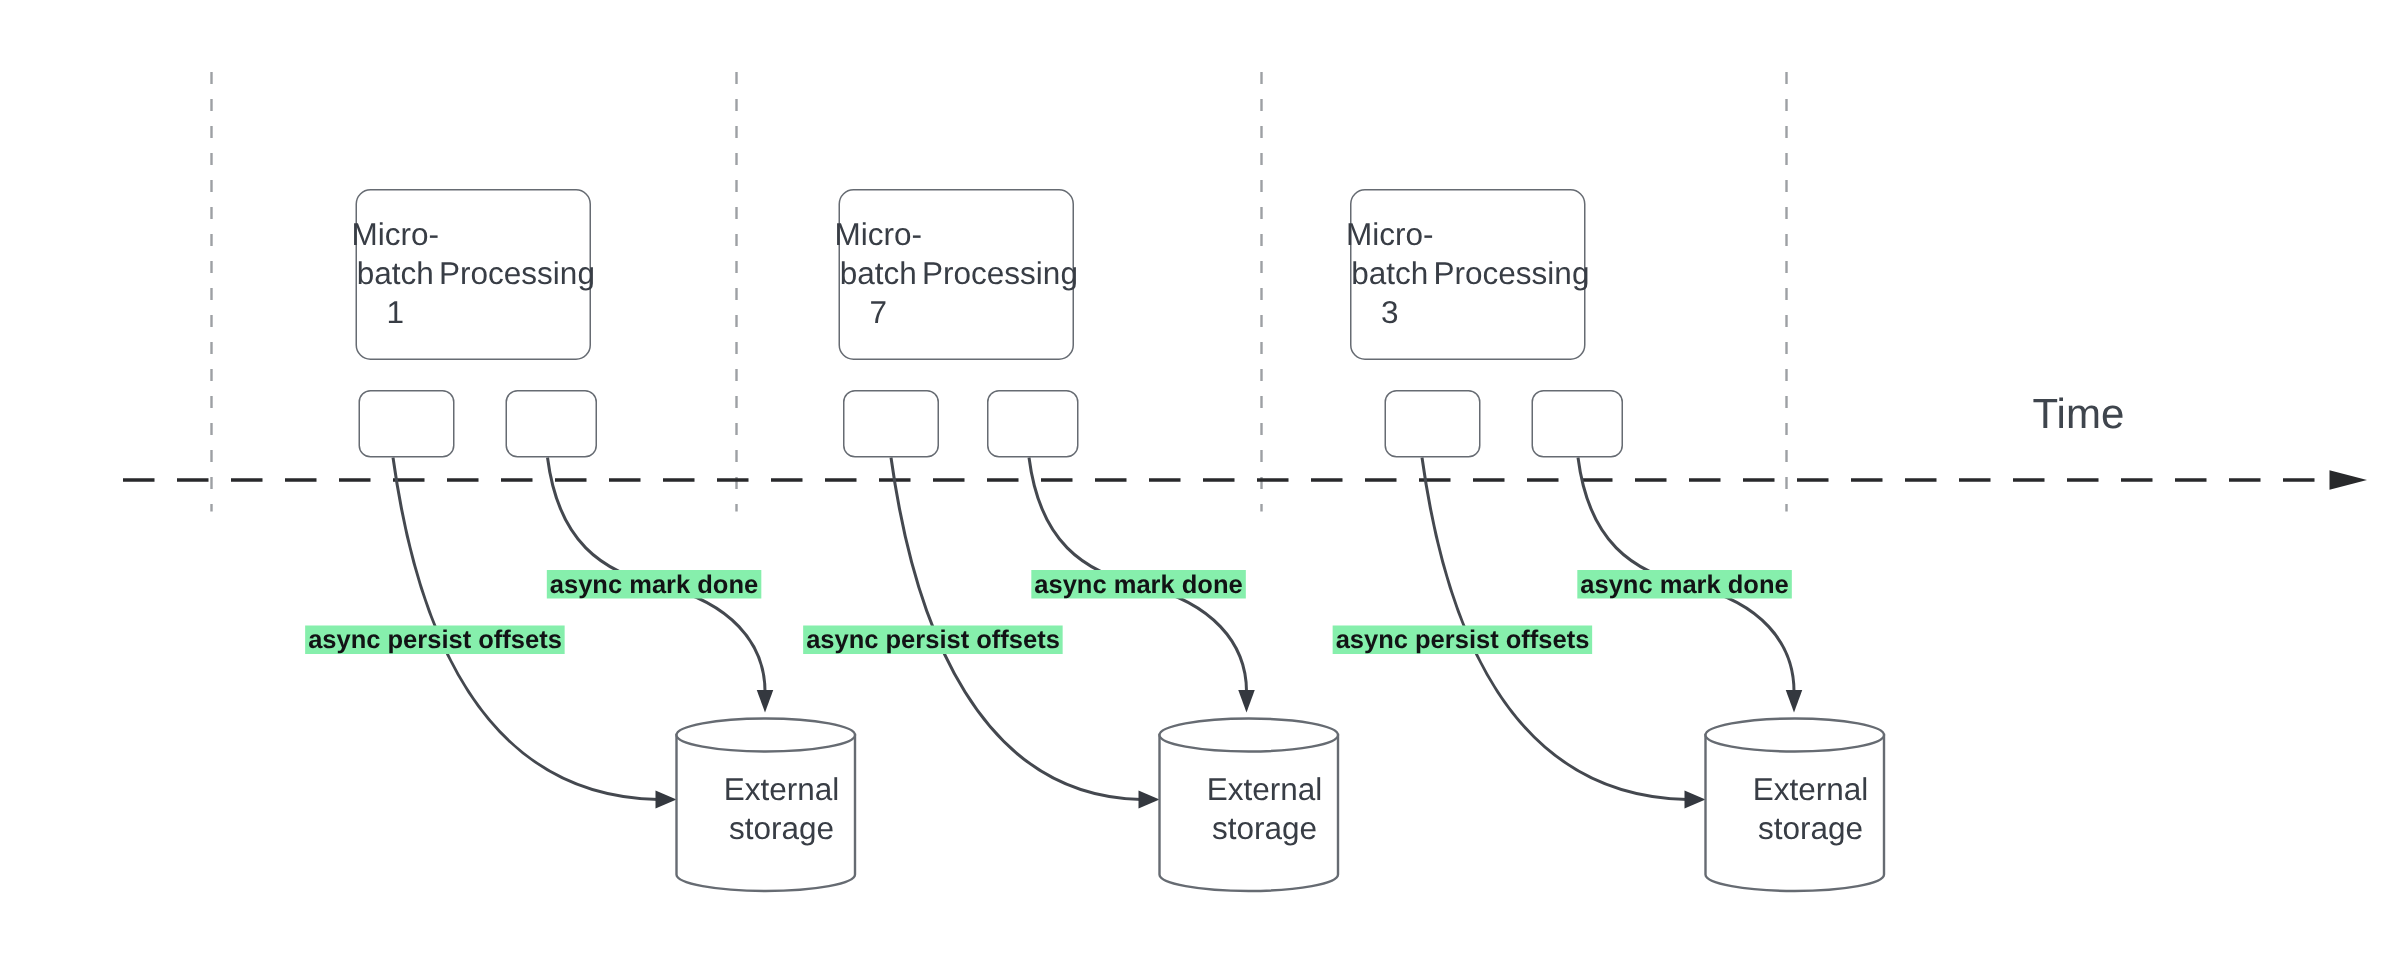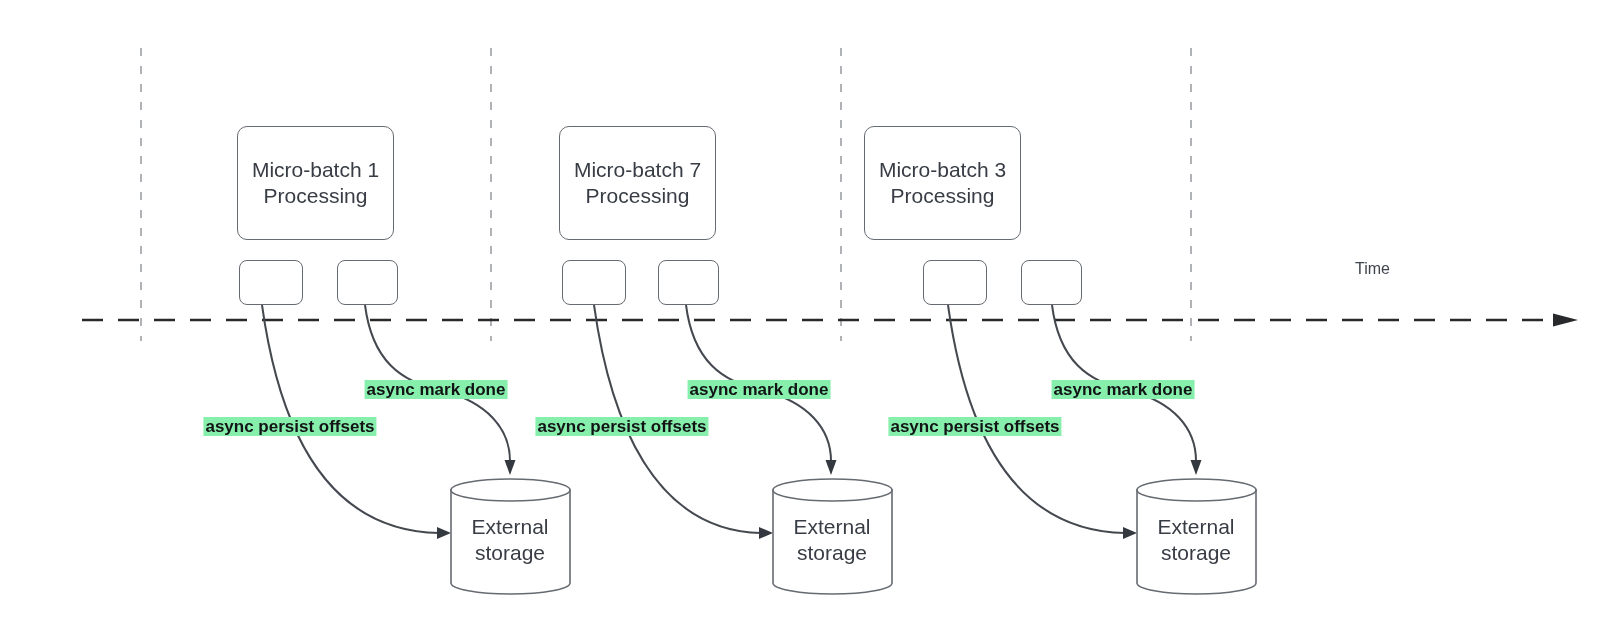--- a/index.html
+++ b/index.html
@@ -20,21 +20,21 @@
     position: absolute;
     box-sizing: border-box;
     background: #ffffff;
     border: 1.6px solid #666b72;
   }
   .big-box {
     width: 157px; height: 114px;
     top: 126px;
     border-radius: 10px;
     display: flex;
-    flex-direction: column;
+    flex-direction: row;
     align-items: center;
     justify-content: center;
     font-size: 21px;
     line-height: 26px;
     color: #383d45;
     text-align: center;
   }
   .small-box {
     top: 260px;
     height: 45px;
@@ -53,26 +53,27 @@
   }
   .storage-label {
     position: absolute;
     transform: translateX(-50%);
     top: 514px;
     font-size: 21px;
     line-height: 26px;
     color: #383d45;
     text-align: center;
     white-space: nowrap;
+    margin-left: 11px;
   }
   .time-label {
     position: absolute;
     left: 1355px;
     top: 260px;
-    font-size: 16px;
+    font-size: 28px;
     color: #3f454d;
     white-space: nowrap;
   }
 </style>
 </head>
 <body>
 
 <div class="canvas">
 
   <svg class="layer" viewBox="0 0 1600 642">
@@ -115,21 +116,21 @@
   </svg>
 
   <div class="node big-box" style="left:237px">
     <div>Micro-batch 1</div>
     <div>Processing</div>
   </div>
   <div class="node big-box" style="left:559px">
     <div>Micro-batch 7</div>
     <div>Processing</div>
   </div>
-  <div class="node big-box" style="left:864px">
+  <div class="node big-box" style="left:900px">
     <div>Micro-batch 3</div>
     <div>Processing</div>
   </div>
 
   <div class="node small-box" style="left:239px;width:64px"></div>
   <div class="node small-box" style="left:337px;width:61px"></div>
   <div class="node small-box" style="left:562px;width:64px"></div>
   <div class="node small-box" style="left:658px;width:61px"></div>
   <div class="node small-box" style="left:923px;width:64px"></div>
   <div class="node small-box" style="left:1021px;width:61px"></div>

